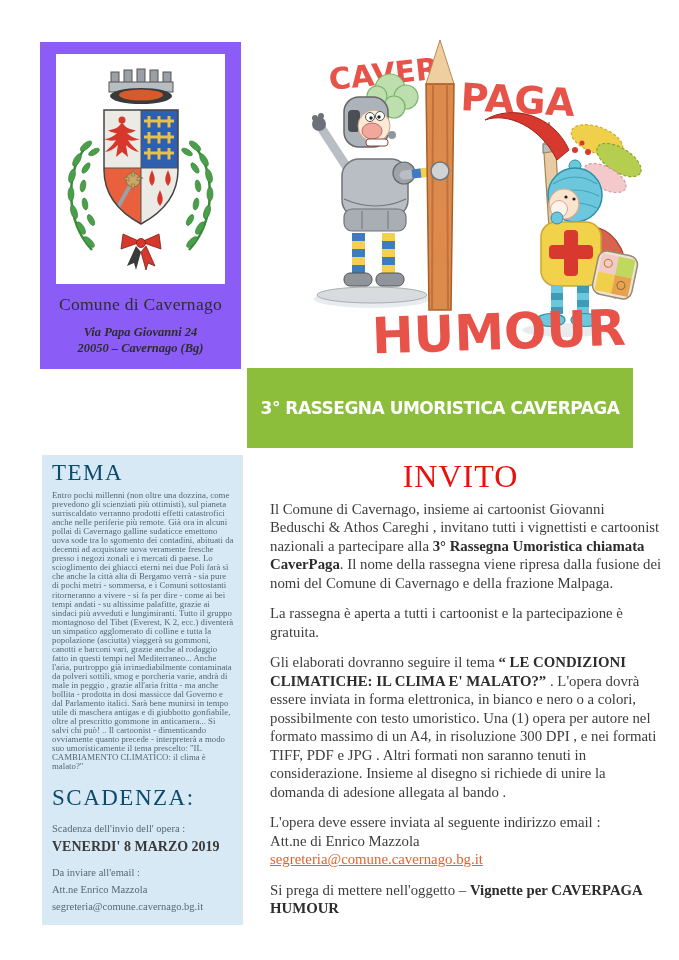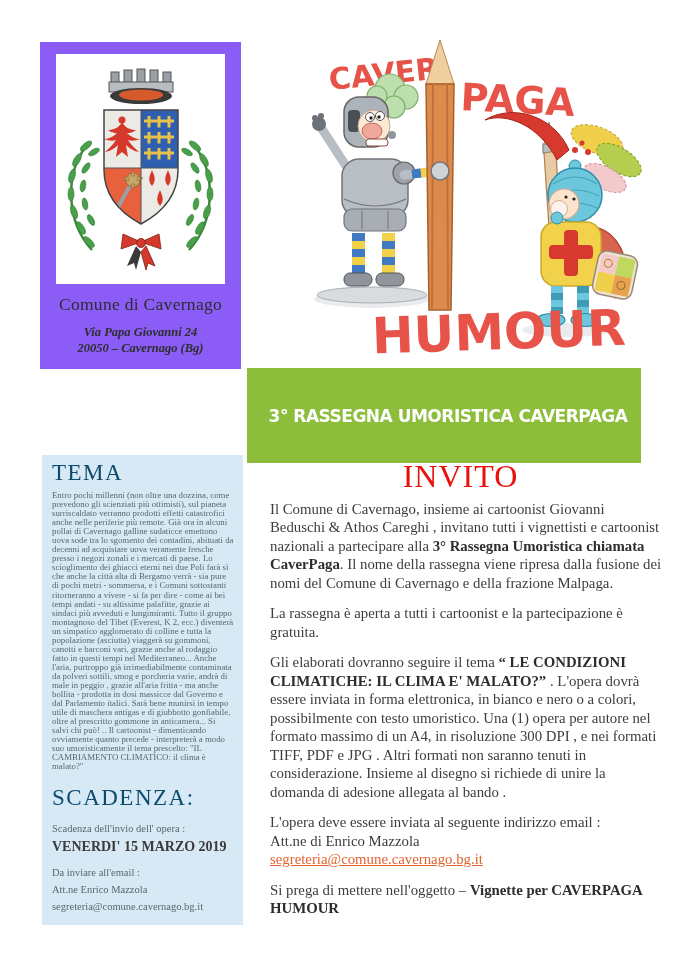--- a/index.html
+++ b/index.html
@@ -34,22 +34,22 @@
   
   .band {
     position:absolute; color:#fff; display:flex; align-items:center;
     font-family:"DejaVu Sans", sans-serif; font-weight:bold;
   }
   .band-blue {
     left:42px; top:373px; width:198px; height:82px; background:#54A9DA;
     justify-content:center; font-size:22px; letter-spacing:-1px;
   }
   .band-green {
-    left:247px; top:368px; width:386px; height:95px; background:#8CBE3B;
-    justify-content:center; font-size:17px; letter-spacing:-0.5px;padding-left:8px;
+    left:247px; top:368px; width:386px; height:80px; background:#8CBE3B;
+    justify-content:center; font-size:17px; letter-spacing:-0.5px;
   }
 
   
   .left-panel {
     position:absolute; left:42px; top:455px; width:201px; height:470px;
     background:#D7E9F5; box-sizing:border-box; padding:5px 9px 0 10px;
     color:#566972;
   }
   .panel-heading {
     font-size:23px; color:#0c4a6e; letter-spacing:1.5px;
@@ -298,21 +298,21 @@
     </svg>
   </div>
 
   <div class="band band-green">3° RASSEGNA UMORISTICA CAVERPAGA</div>
 
   <div class="left-panel">
     <h2 class="panel-heading">TEMA</h2>
     <div class="tema-body">Entro pochi millenni (non oltre una dozzina, come prevedono gli scienziati più ottimisti), sul pianeta surriscaldato verranno prodotti effetti catastrofici anche nelle periferie più remote. Già ora in alcuni pollai di Cavernago galline sudaticce emettono uova sode tra lo sgomento dei contadini, abituati da decenni ad acquistare uova veramente fresche presso i negozi zonali e i mercati di paese. Lo scioglimento dei ghiacci eterni nei due Poli farà sì che anche la città alta di Bergamo verrà - sia pure di pochi metri - sommersa, e i Comuni sottostanti ritorneranno a vivere - si fa per dire - come ai bei tempi andati - su altissime palafitte, grazie ai sindaci più avveduti e lungimiranti. Tutto il gruppo montagnoso del Tibet (Everest, K 2, ecc.) diventerà un simpatico agglomerato di colline e tutta la popolazione (asciutta) viaggerà su gommoni, canotti e barconi vari, grazie anche al rodaggio fatto in questi tempi nel Mediterraneo... Anche l'aria, purtroppo già irrimediabilmente contaminata da polveri sottili, smog e porcheria varie, andrà di male in peggio , grazie all'aria fritta - ma anche bollita - prodotta in dosi massicce dal Governo e dal Parlamento italici. Sarà bene munirsi in tempo utile di maschera antigas e di giubbotto gonfiabile, oltre al prescritto gommone in anticamera...  Si salvi chi può! ..  Il cartoonist - dimenticando ovviamente quanto precede - interpreterà a modo suo umoristicamente il tema prescelto: "IL CAMBIAMENTO CLIMATICO: il clima è malato?"</div>
     <h2 class="panel-heading scadenza-heading">SCADENZA:</h2>
     <div class="small-label">Scadenza dell'invio dell' opera :</div>
-    <div class="date-line">VENERDI' 15 MARZO 2019</div>
+    <div class="date-line">VENERDI' 8 MARZO 2019</div>
     <div class="small-label">Da inviare all'email :</div>
     <div class="plain-line">Att.ne Enrico Mazzola</div>
     <div class="plain-line">segreteria@comune.cavernago.bg.it</div>
   </div>
 
   <div class="right-col">
     <h1 class="invito-title">INVITO</h1>
     <p class="para"><span>Il Comune di Cavernago, insieme ai cartoonist Giovanni Beduschi &amp; Athos Careghi , invitano tutti i vignettisti e cartoonist nazionali a partecipare alla  </span><b>3° Rassegna Umoristica chiamata CaverPaga</b><span>.  Il nome della rassegna viene ripresa dalla fusione dei nomi del Comune di Cavernago e della frazione Malpaga.</span></p>
     <p class="para">La rassegna è aperta a tutti i cartoonist e la partecipazione è gratuita.</p>
     <p class="para"><span>Gli elaborati dovranno seguire il tema </span><b>“ LE CONDIZIONI CLIMATICHE: IL CLIMA E' MALATO?”</b><span> . L'opera dovrà essere inviata in forma elettronica, in bianco e nero o a colori, possibilmente con testo umoristico. Una (1) opera per autore nel formato massimo di un A4, in risoluzione 300 DPI , e nei formati TIFF, PDF e JPG . Altri formati non saranno tenuti in considerazione. Insieme al disegno si richiede di unire la domanda di adesione allegata al bando .</span></p>

